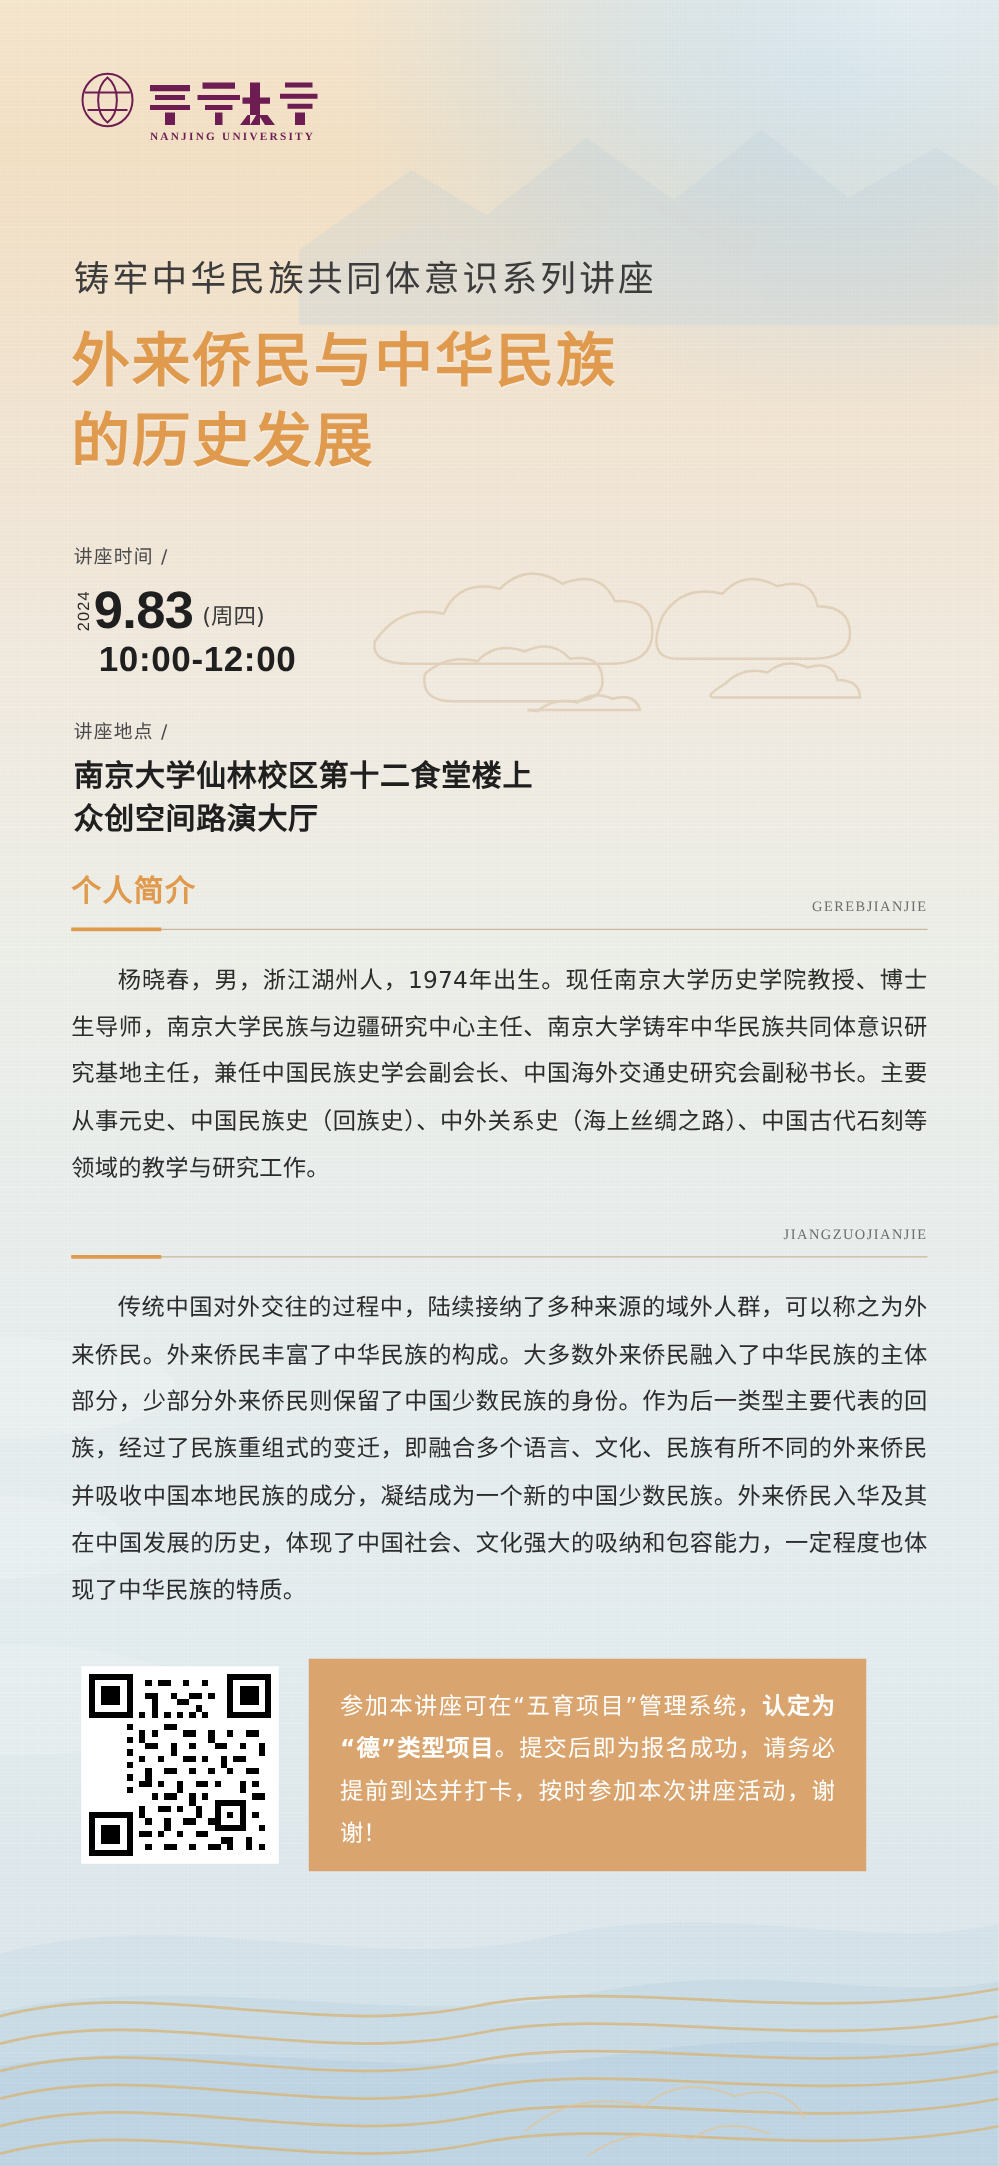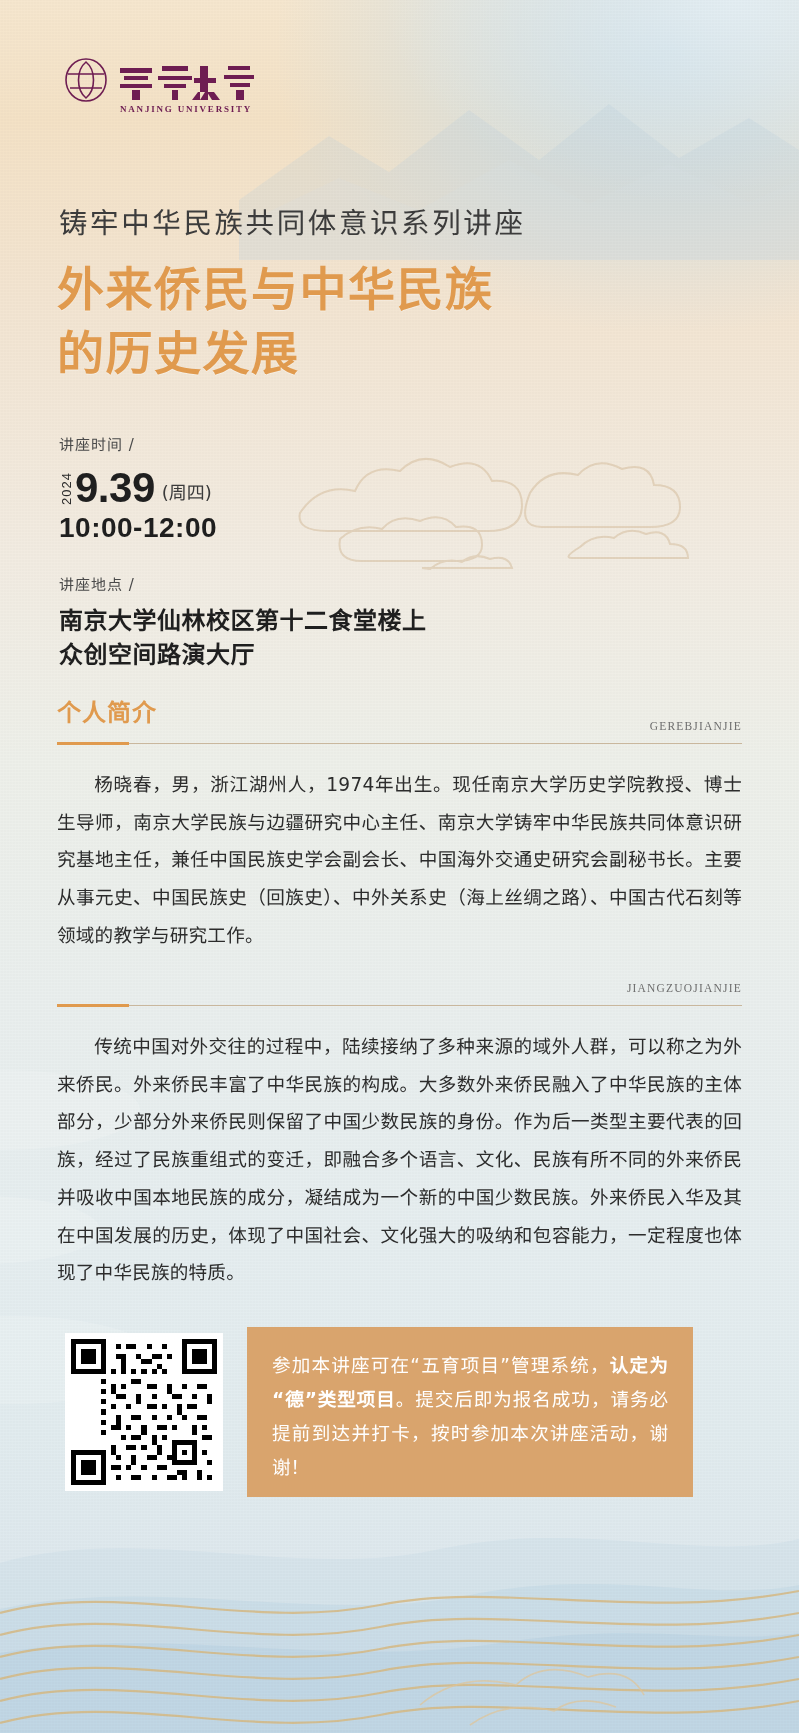--- a/index.html
+++ b/index.html
@@ -98,21 +98,21 @@
     height: 42px; margin-right: 1px; margin-bottom: 3px;
     font-family: "Liberation Sans", sans-serif;
   }
   .date-num {
     font-size: 42px; font-weight: bold; color: #1f1f1f; line-height: .95;
     font-family: "Liberation Sans", sans-serif; letter-spacing: -0.5px;
   }
   .weekday { font-size: 18px; color: #3a3a3a; margin-left: 7px; margin-bottom: 4px; font-family: "DejaVu Sans", sans-serif;}
   .time-range {
     font-size: 28px; font-weight: bold; color: #1f1f1f; margin-top: 4px;
-    font-family: "Liberation Sans", sans-serif; letter-spacing: .5px;
+    font-family: "Liberation Sans", sans-serif; letter-spacing: .5px; margin-left: 20px;
   }
 
   .place-block { position: absolute; top: 573px; left: 59px; }
   .place-text {
     margin-top: 10px;
     font-size: 24px; line-height: 1.42; color: #1f1f1f; font-weight: 600;
     font-family: "DejaVu Sans", sans-serif; letter-spacing: .5px;
   }
   .place-text span { display: block; }
 
@@ -238,21 +238,21 @@
     <div class="series-title">铸牢中华民族共同体意识系列讲座</div>
     <div class="main-title">
       <span>外来侨民与中华民族</span>
       <span>的历史发展</span>
     </div>
 
     <div class="time-block">
       <div class="label-line">讲座时间 /</div>
       <div class="date-row">
         <div class="year">2024</div>
-        <div class="date-num">9.39</div>
+        <div class="date-num">9.83</div>
         <div class="weekday">(周四)</div>
       </div>
       <div class="time-range">10:00-12:00</div>
     </div>
 
     <div class="place-block">
       <div class="label-line">讲座地点 /</div>
       <div class="place-text">
         <span>南京大学仙林校区第十二食堂楼上</span>
         <span>众创空间路演大厅</span>

